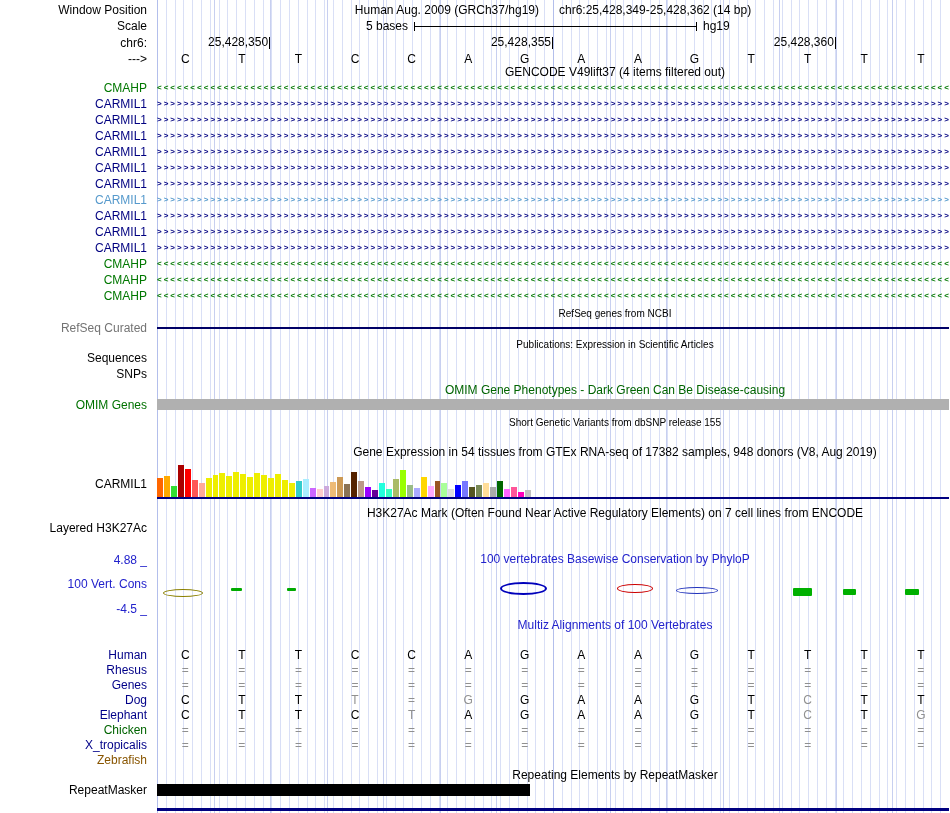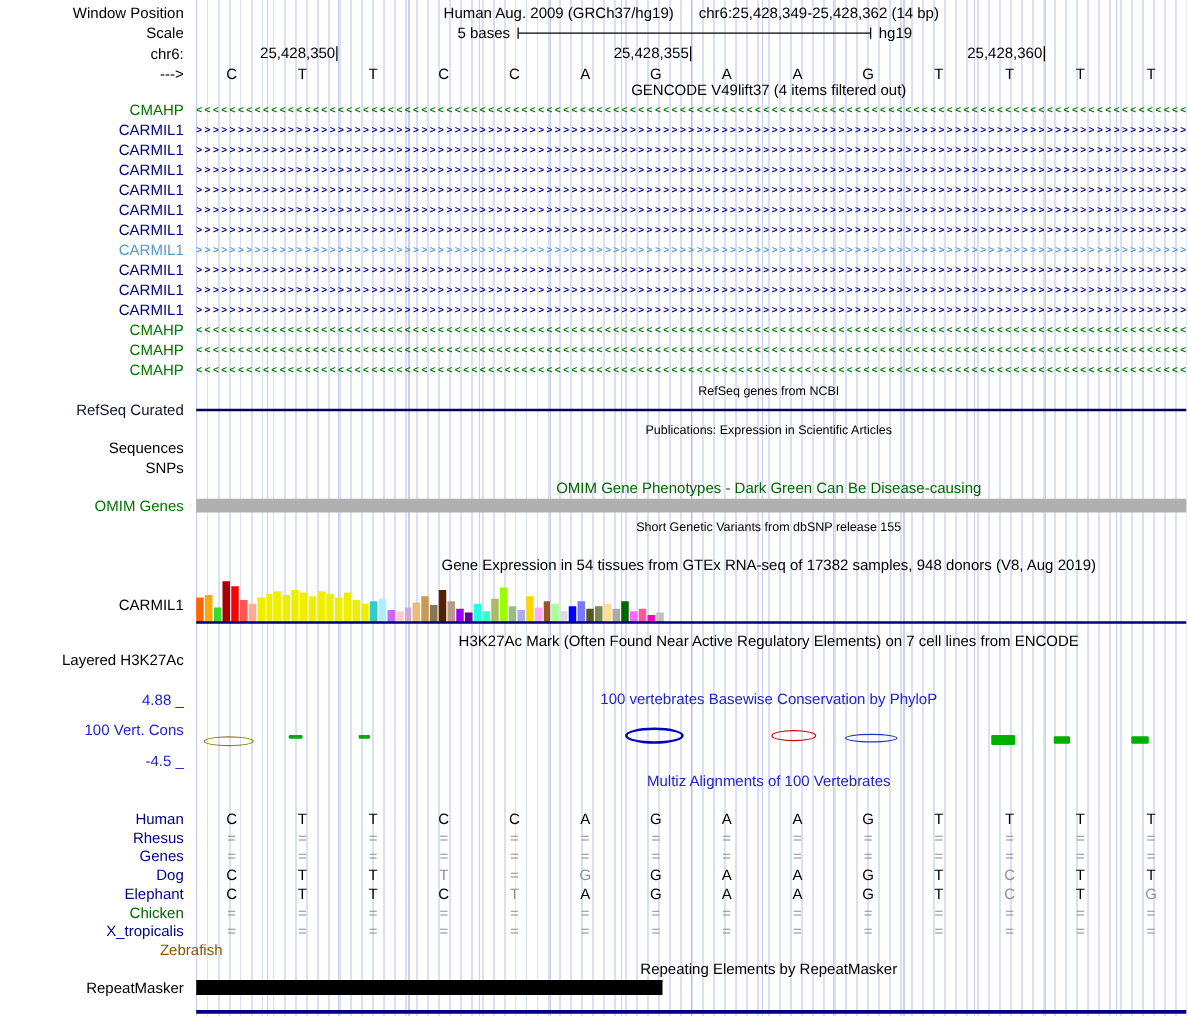--- a/index.html
+++ b/index.html
@@ -83,21 +83,21 @@
         <span class="cell">T</span>
         <span class="cell">T</span>
         <span class="cell">T</span>
       </div>
   </div>
 
   <div class="title" style="top:66px">GENCODE V49lift37 (4 items filtered out)</div>
 
   <div class="title small" style="top:307px">RefSeq genes from NCBI</div>
   <div class="row" style="top:321px">
-    <span class="label" style="color:#0f172a">RefSeq Curated</span>
+    <span class="label" style="color:#737373">RefSeq Curated</span>
     <div class="hline" style="left:157px;top:6px;width:792px;background:#000066"></div>
   </div>
 
   <div class="title small" style="top:338px">Publications: Expression in Scientific Articles</div>
   <div class="row" style="top:351px">
     <span class="label">Sequences</span>
   </div>
   <div class="row" style="top:367px">
     <span class="label">SNPs</span>
   </div>
@@ -389,16 +389,16 @@
         <span class="cell" style="color: rgb(144, 144, 144);">=</span>
         <span class="cell" style="color: rgb(144, 144, 144);">=</span>
         <span class="cell" style="color: rgb(144, 144, 144);">=</span>
         <span class="cell" style="color: rgb(144, 144, 144);">=</span>
         <span class="cell" style="color: rgb(144, 144, 144);">=</span>
         <span class="cell" style="color: rgb(144, 144, 144);">=</span>
         <span class="cell" style="color: rgb(144, 144, 144);">=</span>
       </div>
     </div>
     <div class="row" style="top: 753px;">
-      <span class="label" style="color: rgb(136, 85, 0); margin-left: 31px;">Zebrafish</span>
+      <span class="label" style="color: rgb(136, 85, 0);">Zebrafish</span>
       <div class="cells"></div>
     </div>
   </div>
 
 </body></html>

